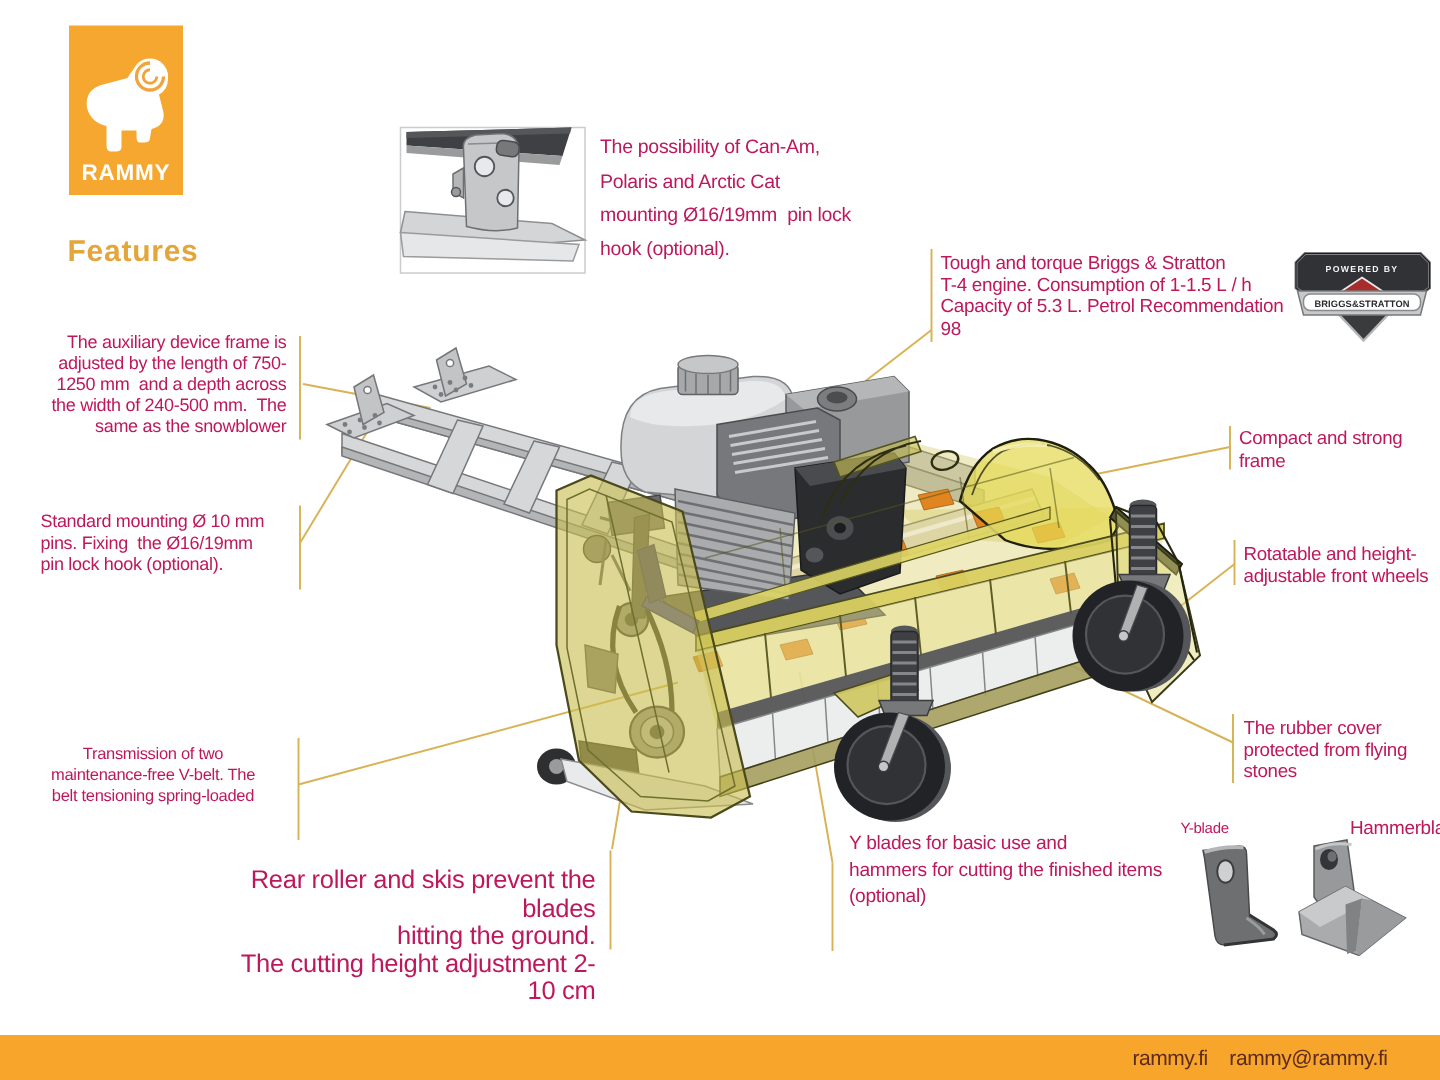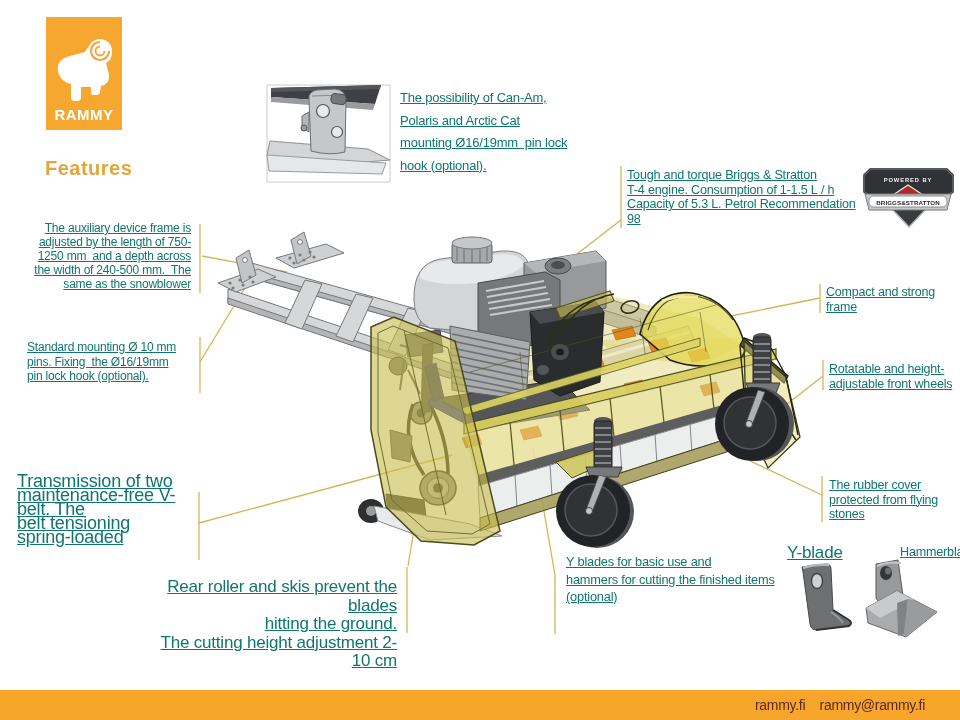--- a/index.html
+++ b/index.html
@@ -1,18 +1,18 @@
 <!DOCTYPE html>
 <html><head>
 <meta charset="utf-8">
 <style>
   html,body{margin:0;padding:0;}
   body{width:960px;height:720px;background:#ffffff;font-family:"Liberation Sans",sans-serif;position:relative;overflow:hidden;}
   .abs{position:absolute;}
-  .txt{color:#0f766e;font-size:12px;line-height:13.5px;letter-spacing:-0.2px;text-decoration:underline;}
+  .txt{color:#be185d;font-size:12px;line-height:13.5px;letter-spacing:-0.2px;}
 </style>
 </head>
 <body>
 
 <svg class="abs" style="left:0;top:0;" width="960" height="720" viewBox="0 0 960 720">
 
   <g stroke="#D8B356" stroke-width="1.3" fill="none">
     <line x1="200" y1="224" x2="200" y2="293"></line>
     <line x1="202" y1="256" x2="287" y2="272"></line>
     <line x1="200" y1="337" x2="200" y2="393"></line>
@@ -317,23 +317,23 @@
 <div class="abs txt" style="left:400px;top:87px;width:220px;font-size:13px;line-height:22.5px;">The possibility of Can-Am,<br>Polaris and Arctic Cat<br>mounting Ø16/19mm&nbsp; pin lock<br>hook (optional).</div>
 
 <div class="abs txt" style="left:627px;top:168px;width:250px;font-size:12.6px;line-height:14.6px;">Tough and torque Briggs &amp; Stratton<br>T-4 engine. Consumption of 1-1.5&nbsp;L&nbsp;/&nbsp;h<br>Capacity of 5.3&nbsp;L. Petrol&nbsp;Recommendation<br>98</div>
 
 <div class="abs txt" style="left:826px;top:285px;width:135px;font-size:12.5px;line-height:14.5px;">Compact and strong<br>frame</div>
 
 <div class="abs txt" style="left:829px;top:362px;width:135px;font-size:12.5px;line-height:14.5px;">Rotatable and height-<br>adjustable front wheels</div>
 
 <div class="abs txt" style="left:829px;top:478px;width:130px;font-size:12.5px;line-height:14.5px;">The rubber cover<br>protected from flying<br>stones</div>
 
-<div class="abs txt" style="left:17px;top:474px;width:170px;text-align:left;font-size:18px;line-height:14px;">Transmission of two<br>maintenance-free V-belt. The<br>belt tensioning spring-loaded</div>
+<div class="abs txt" style="left:17px;top:496px;width:170px;text-align:center;font-size:11px;line-height:14px;">Transmission of two<br>maintenance-free V-belt. The<br>belt tensioning spring-loaded</div>
 
 <div class="abs txt" style="left:157px;top:578px;width:240px;text-align:right;font-size:17px;line-height:18.5px;">Rear roller and skis prevent the blades<br>hitting the ground.<br>The cutting height adjustment 2-10 cm</div>
 
 <div class="abs txt" style="left:566px;top:553px;width:235px;font-size:12.8px;line-height:17.5px;">Y blades for basic use and<br>hammers for cutting the finished items<br>(optional)</div>
 
-<div class="abs txt" style="left:787px;top:546px;font-size:17px;">Y-blade</div>
+<div class="abs txt" style="left:787px;top:546px;font-size:10px;">Y-blade</div>
 <div class="abs txt" style="left:900px;top:546px;font-size:12.6px;">Hammerblade</div>
 
 <div class="abs" style="left:0;top:690px;width:960px;height:30px;background:#F7A62B;"></div>
 <div class="abs" style="right:35px;top:697px;font-size:14px;color:#5C2A1E;font-weight:normal;letter-spacing:-0.3px;">rammy.fi&nbsp;&nbsp;&nbsp;&nbsp;rammy@rammy.fi</div>
 
 </body></html>

